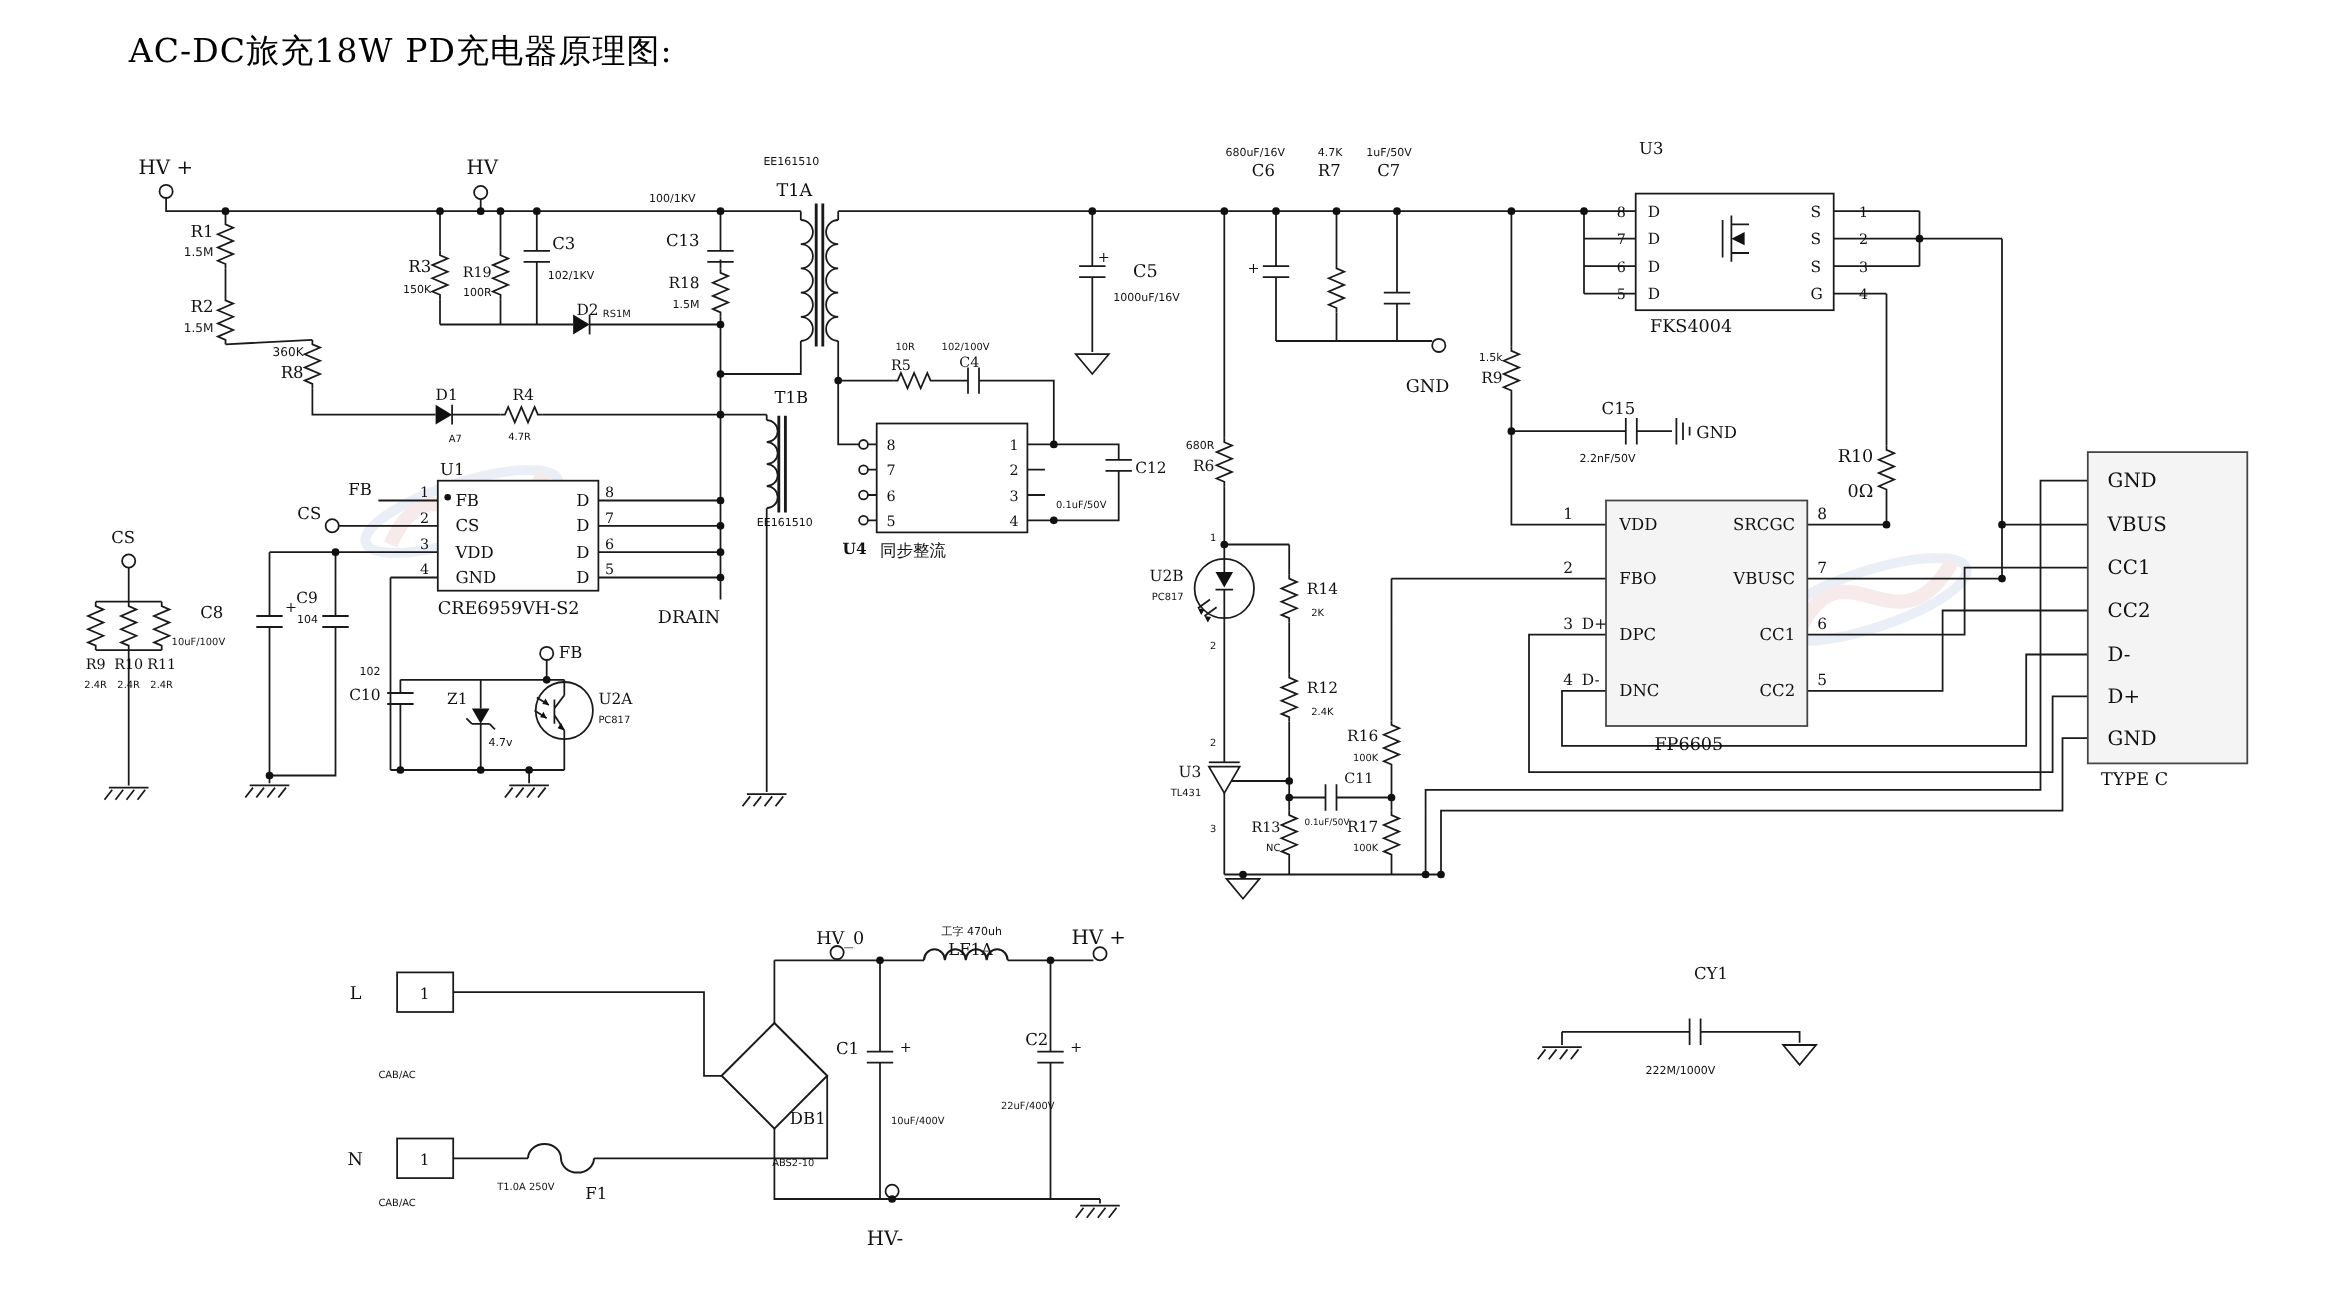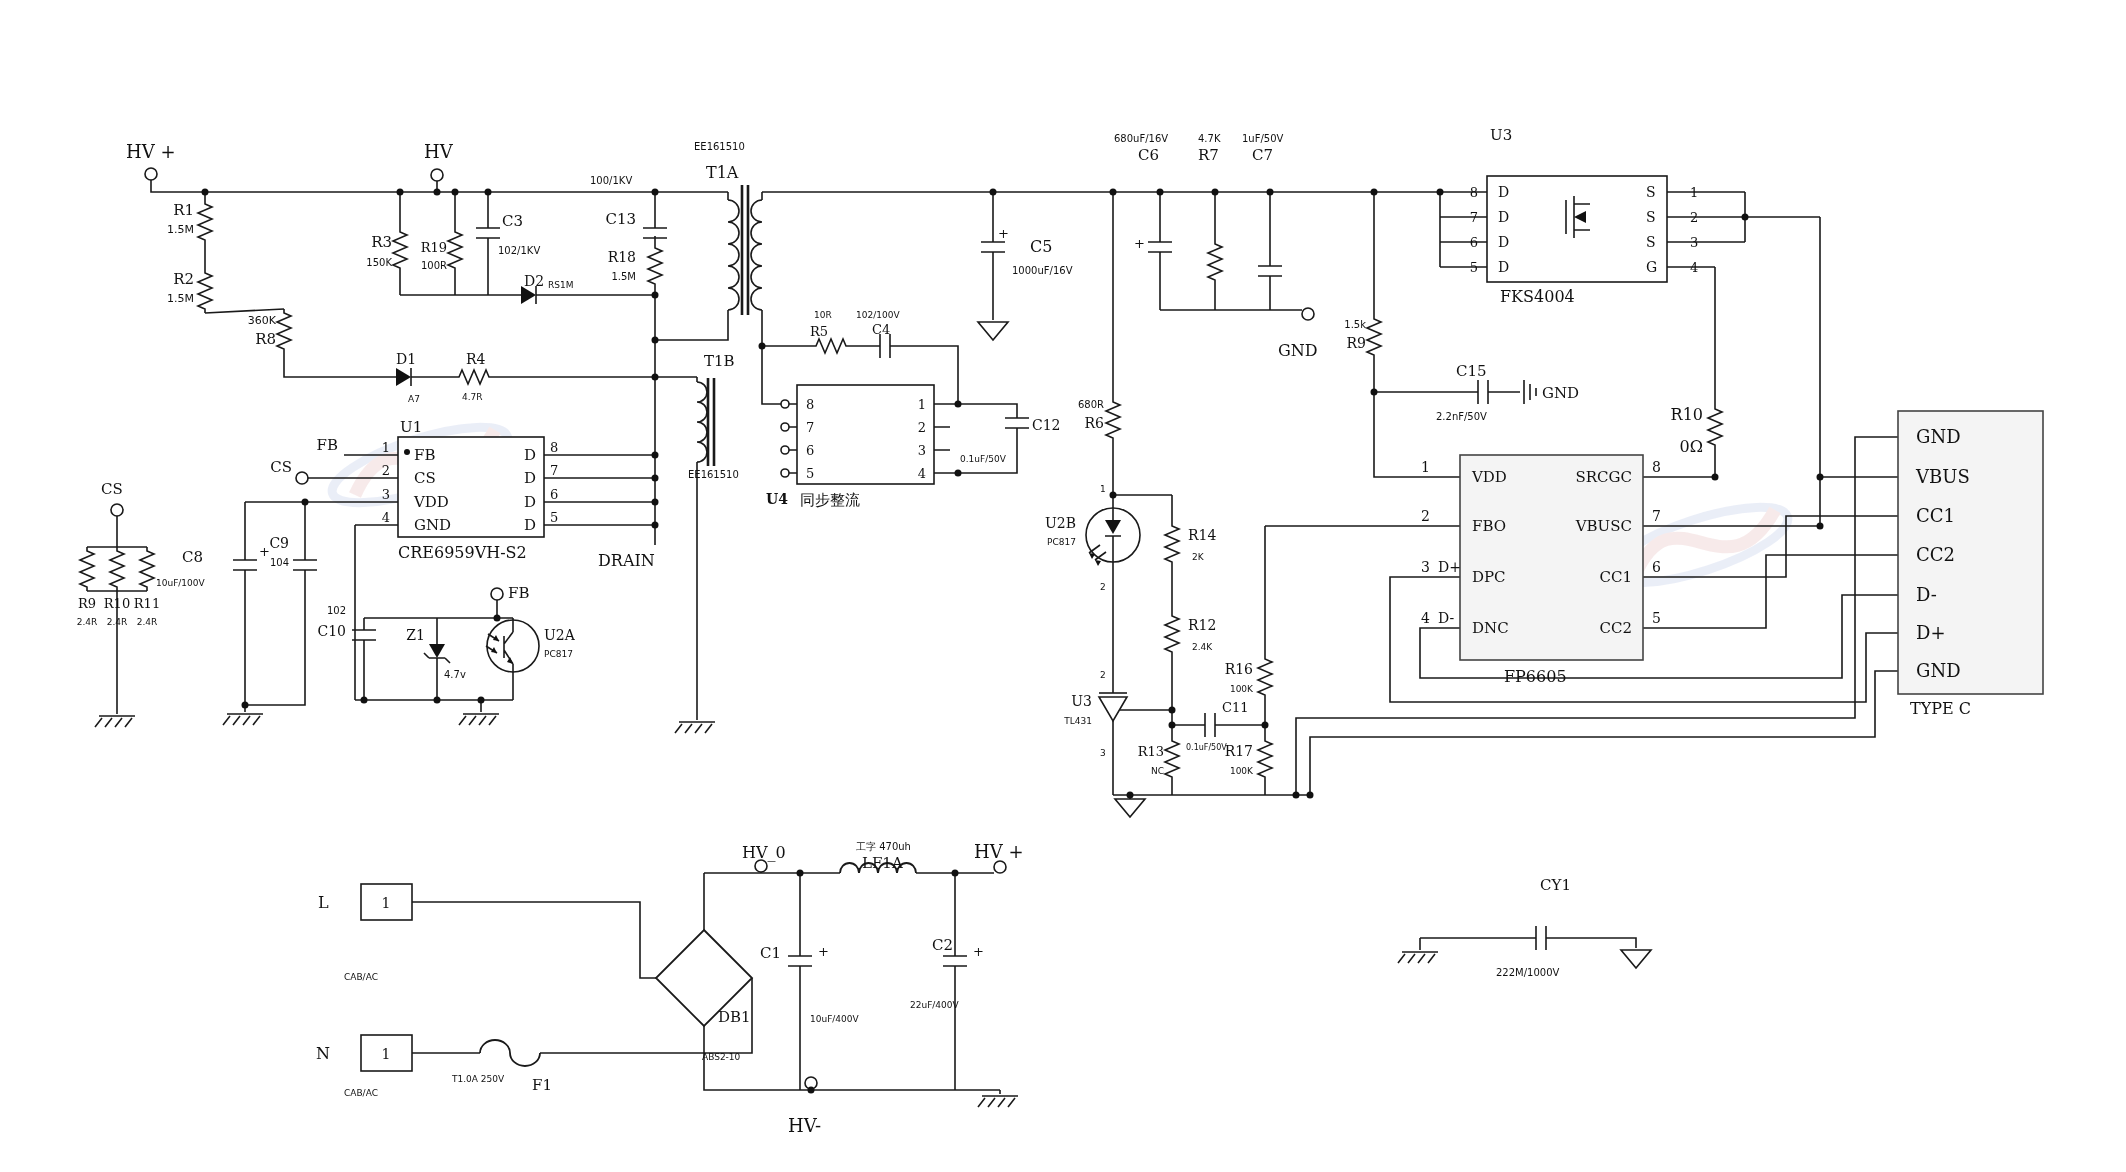--- a/index.html
+++ b/index.html
@@ -16,20 +16,21 @@
   #schematic .graybox{fill:#f4f4f4;stroke:#444;}
   #schematic text{stroke:none;fill:#111;font-family:"DejaVu Serif", serif;}
   #schematic text.sans{font-family:"DejaVu Sans","Liberation Sans",sans-serif;}
   #title{position:absolute;left:117px;top:26px;font-size:30px;color:#000;
          font-family:"DejaVu Serif", serif;letter-spacing:1px;}
 </style>
 </head>
 <body>
 
 <div id="page">
+  <div id="title">AC-DC旅充18W PD充电器原理图:</div>
 
   <svg id="schematic" width="2126" height="1172" viewBox="0 0 2126 1172">
     <defs>
       <path id="resv" d="M0,0 v4 l7,3 l-14,6 l14,6 l-14,6 l14,6 l-14,6 l7,3 v4"></path>
       <path id="resh" d="M0,0 h4 l3,-7 l6,14 l6,-14 l6,14 l6,-14 l3,7 h4"></path>
       <path id="capv" d="M-12,0 H12 M-12,10 H12"></path>
       <path id="caph" d="M0,-12 V12 M10,-12 V12"></path>
       <g id="dior">
           <path class="fill" d="M0,-9 V9 L15,0 Z"></path>
           <path d="M15,-9 V9"></path>

